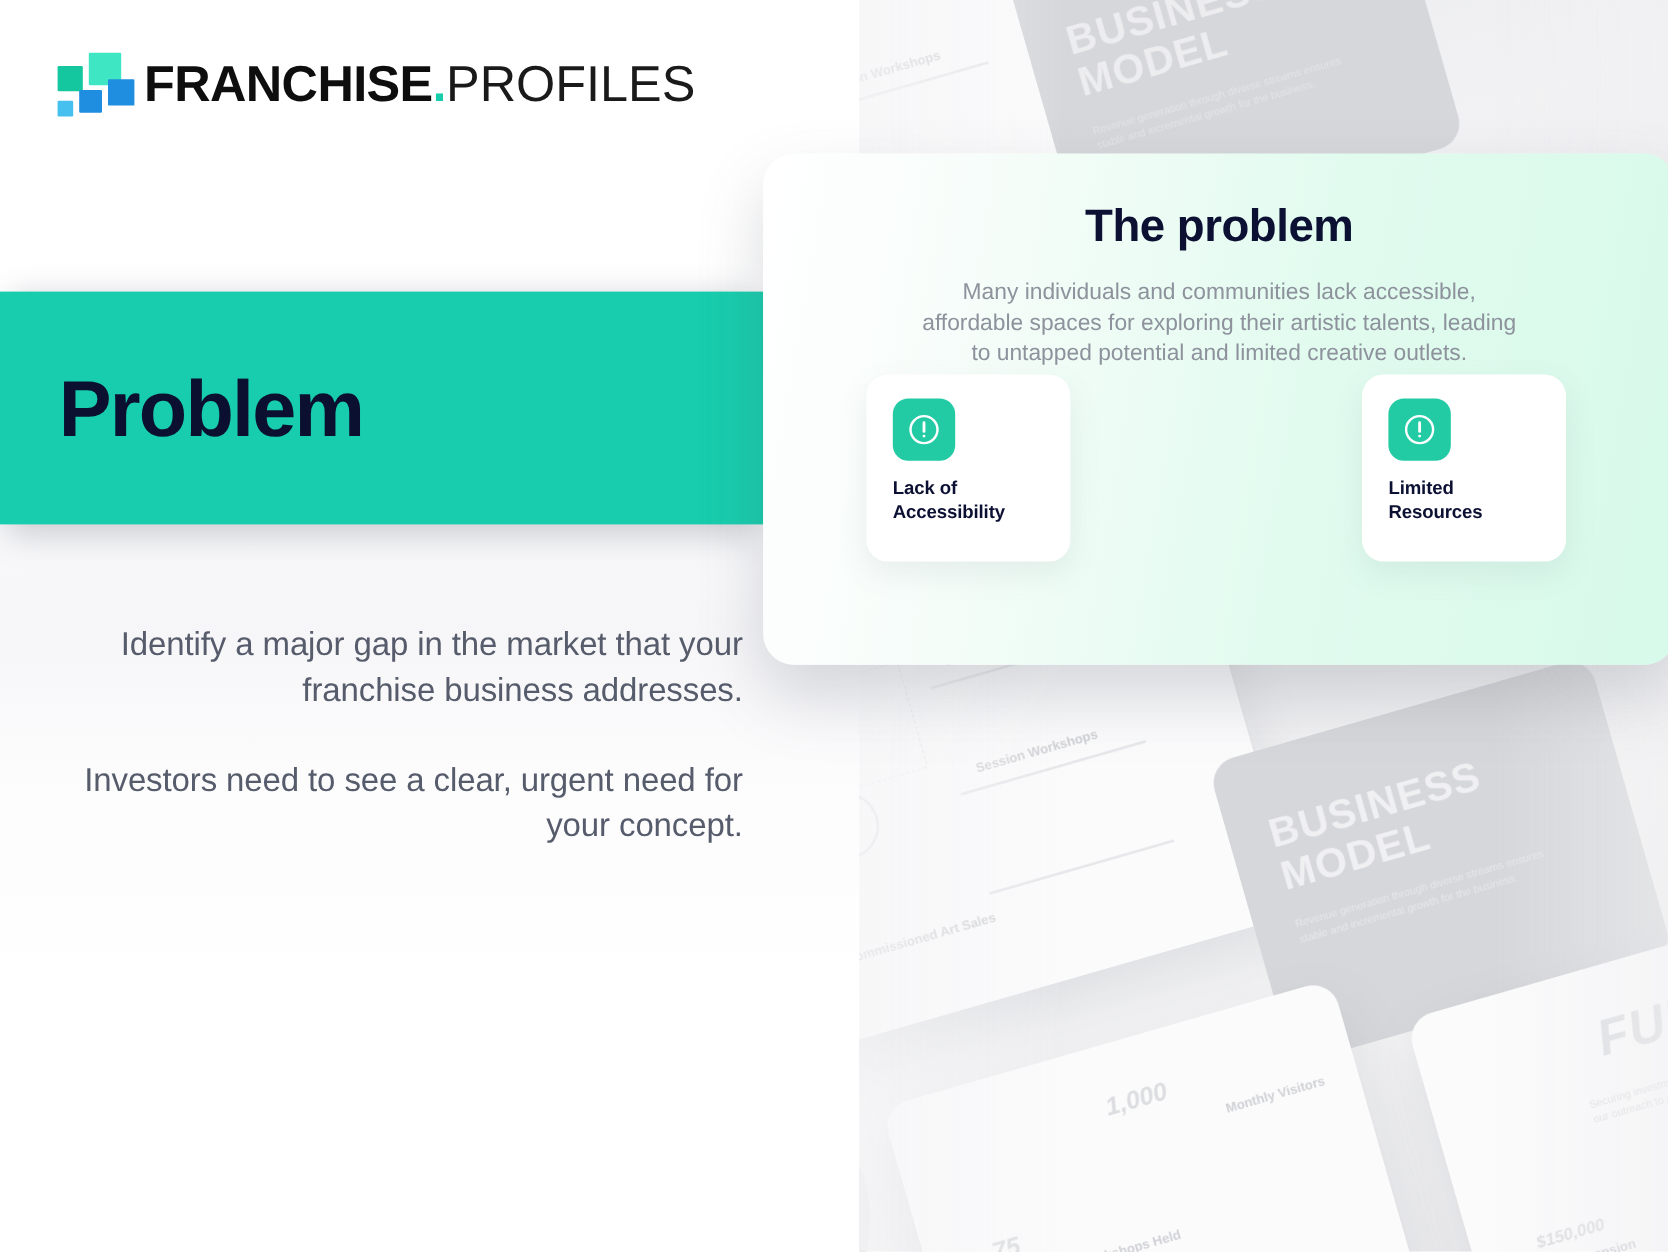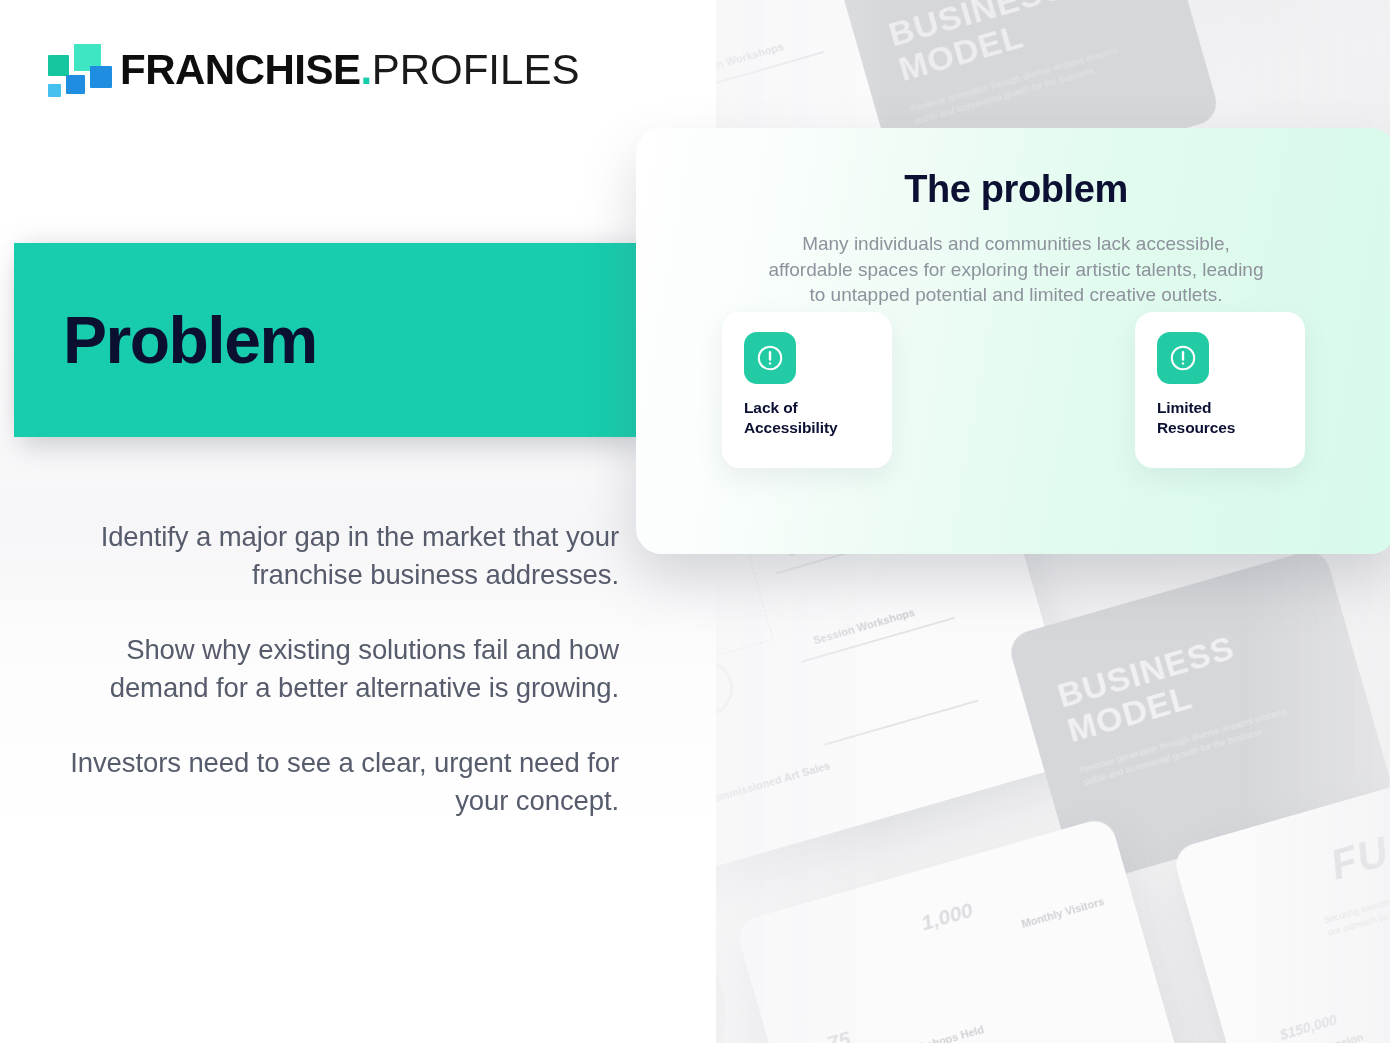--- a/index.html
+++ b/index.html
@@ -35,21 +35,20 @@
   .logo-text .bold { font-weight:700; color:#0e0e0e; }
   .logo-text .dot { color:#17cdac; font-weight:700; }
   .logo-text .light { font-weight:300; color:#1a1a1a; letter-spacing:0px; }
 
   
   .band {
     position:absolute; left:0; top:243px; width:636px; height:194px;
     background:#17cdad;
     box-shadow:0 14px 26px -6px rgba(90,95,110,.30), 0 -10px 22px -10px rgba(90,95,110,.18);
     z-index:4;
-    margin-left:14px;
   }
   .band-title {
     position:absolute; left:49px; top:50%; transform:translateY(-50%);
     font-size:66px; font-weight:700; color:#0b1030; letter-spacing:-1.5px; line-height:1;
   }
 
   .body-copy { position:absolute; left:49px; top:518px; width:570px; z-index:4; }
   .body-copy p {
     font-size:27.5px; line-height:1.38; color:#565c6b; font-weight:400;
     margin-bottom:37px; letter-spacing:-0.1px;text-align:right;
@@ -201,21 +200,20 @@
           <i class="sq4"></i>
           <i class="sq5"></i>
       </span>
       <span class="logo-text">
         <span class="bold">FRANCHISE</span><span class="dot">.</span><span class="light">PROFILES</span>
       </span>
     </div>
 
     <div class="body-copy">
       <p>Identify a major gap in the market that your franchise business addresses.</p>
-      <p>Show why existing solutions fail and how demand for a better alternative is growing.</p>
       <p>Investors need to see a clear, urgent need for your concept.</p>
     </div>
   </div>
 
   <div class="band">
     <div class="band-title">Problem</div>
   </div>
 
   <div class="problem-panel">
     <div class="panel-title">The problem</div>

